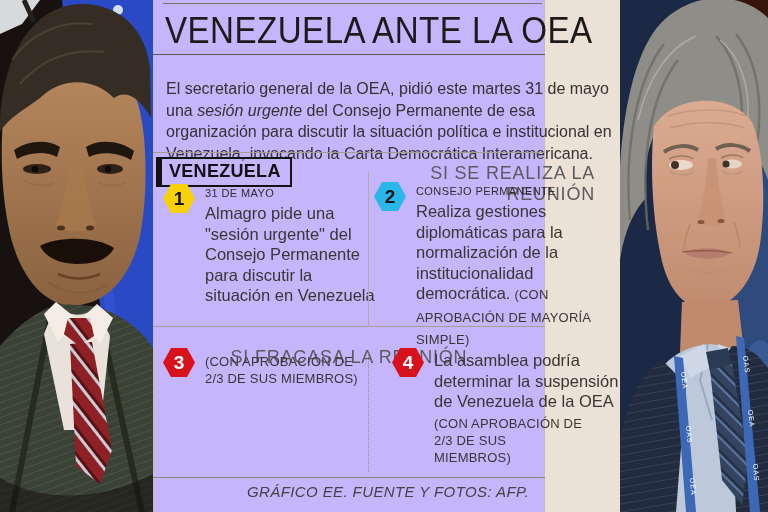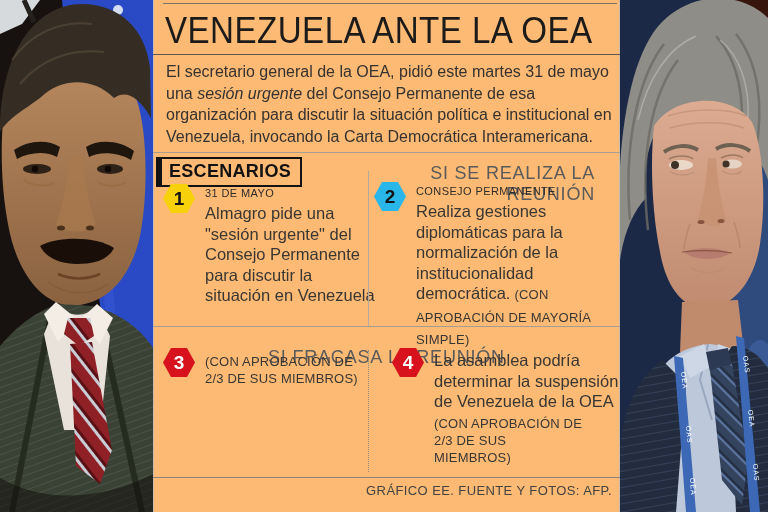--- a/index.html
+++ b/index.html
@@ -4,38 +4,38 @@
 <style>
   html,body { margin:0; padding:0; background:#222; }
   .stage {
     position:relative; width:768px; height:512px; overflow:hidden;
     background:#ebe1d6; font-family:"Liberation Sans", sans-serif;
   }
   .photo { position:absolute; top:0; height:512px; overflow:hidden; }
   .photo-left  { left:0;   width:153px; }
   .photo-right { left:620px; width:148px; }
   .panel {
-    position:absolute; left:153px; top:0; width:467px; height:512px;
-    background:#fdba74;
+    position:absolute; left:153px; top:0; width:392px; height:512px;
+    background:#c4b5fd;
     box-shadow: inset 1px 0 0 #c6bbae, inset -1px 0 0 #c6bbae;
   }
   .hrule { position:absolute; height:1px; background:#6e675f; }
   .r-top    { top:3px;   left:10px; right:3px; background:#7a736b; }
   .r-title  { top:54px;  left:0; right:0; background:#5d5751; }
   .r-sect   { top:152px; left:0; right:0; background:#a79d92; }
   .r-mid    { top:326px; left:0; right:0; background:#a79d92; }
   .r-bottom { top:477px; left:0; right:0; background:#8d857c; }
 
   .title {
     position:absolute; top:10px; left:12px; margin:0;
     font-size:36px; font-weight:400; letter-spacing:0.5px; color:#1c1b1a;
     white-space:nowrap; transform:scaleX(0.92); transform-origin:left center;
   }
   .intro {
-    position:absolute; top:61px; left:13px; width:456px; margin:0;
+    position:absolute; top:78px; left:13px; width:456px; margin:0;
     font-size:16px; line-height:21.5px; color:#35322f;
   }
   .intro em { font-style:italic; }
 
   .esc-box {
     position:absolute; top:157px; left:3px;
     border:2px solid #121212; border-left-width:6px;
     padding:2px 9px 3px 7px;
     font-size:18px; font-weight:700; letter-spacing:0.3px; color:#121212;
     background:transparent;
@@ -72,22 +72,22 @@
   .note { font-size:13px; letter-spacing:0.2px; color:#3a3733; }
   .note-inline { margin-left:4px; }
   .note-block { display:block; margin-top:3px; line-height:17px; max-width:155px; }
   .s4 .note-block { max-width:150px; }
 
   .vdiv { position:absolute; width:1px; }
   .vdiv-top    { left:215px; top:171px; height:155px; background:#b4aa9e; }
   .vdiv-bottom { left:215px; top:350px; height:122px; border-left:1px dotted #958c82; }
 
   .credit {
-    position:absolute; top:483px; right:8px;
-    font-size:13px; letter-spacing:0.4px; color:#454240;
+    position:absolute; top:483px; right:16px;
+    font-size:15px; letter-spacing:0.4px; color:#454240;font-style:italic;
   }
 </style>
 </head>
 <body>
 
 <div class="stage">
 
   <div class="photo photo-left">
     <svg width="153" height="512" viewBox="0 0 153 512" xmlns="http://www.w3.org/2000/svg">
       <defs>
@@ -142,21 +142,21 @@
 
   <div class="panel">
     <div class="hrule r-top"></div>
     <h1 class="title">VENEZUELA ANTE LA OEA</h1>
     <div class="hrule r-title"></div>
 
     <p class="intro"><span>El secretario general de la OEA, pidió este martes 31 de mayo una </span><em>sesión urgente</em><span> del Consejo Permanente de esa organización para discutir la situación política e institucional en Venezuela, invocando la Carta Democrática Interamericana.</span></p>
 
     <div class="hrule r-sect"></div>
 
-    <div class="esc-box">ESCENARIOS</div>
+    <div class="esc-box">VENEZUELA</div>
 
     <div class="col-header realiza">SI SE REALIZA LA REUNIÓN</div>
 
     <div class="scenario s1">
       <div class="hex" style="background-color: rgb(247, 210, 11);">1</div>
       <div class="stext">
         <div class="sheading">31 DE MAYO</div>
         <div class="sbody">Almagro pide una "sesión urgente" del Consejo Permanente para discutir la situación en Venezuela</div>
       </div>
     </div>

